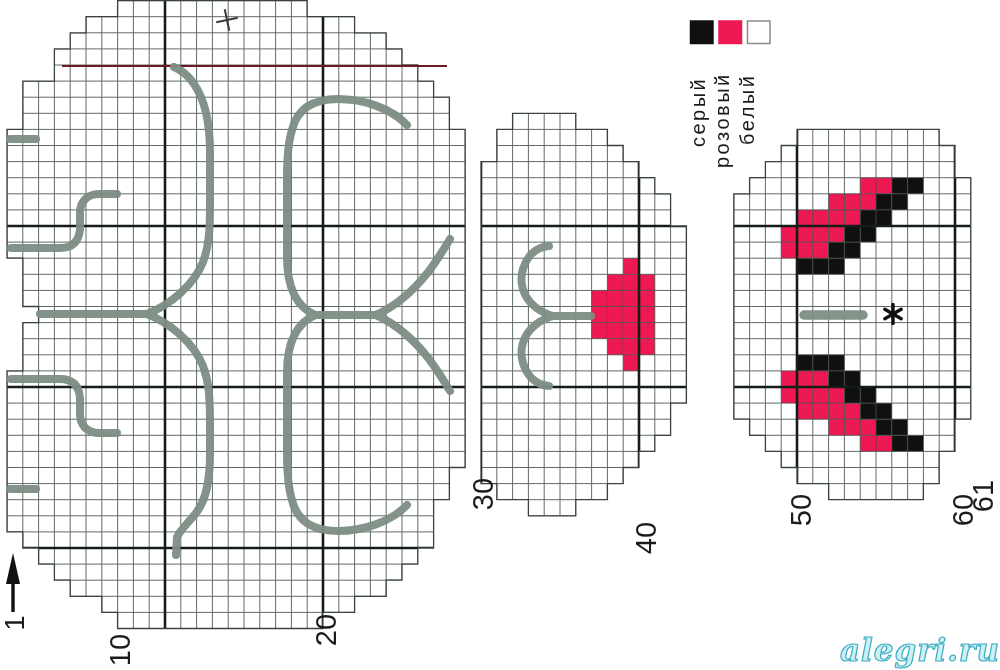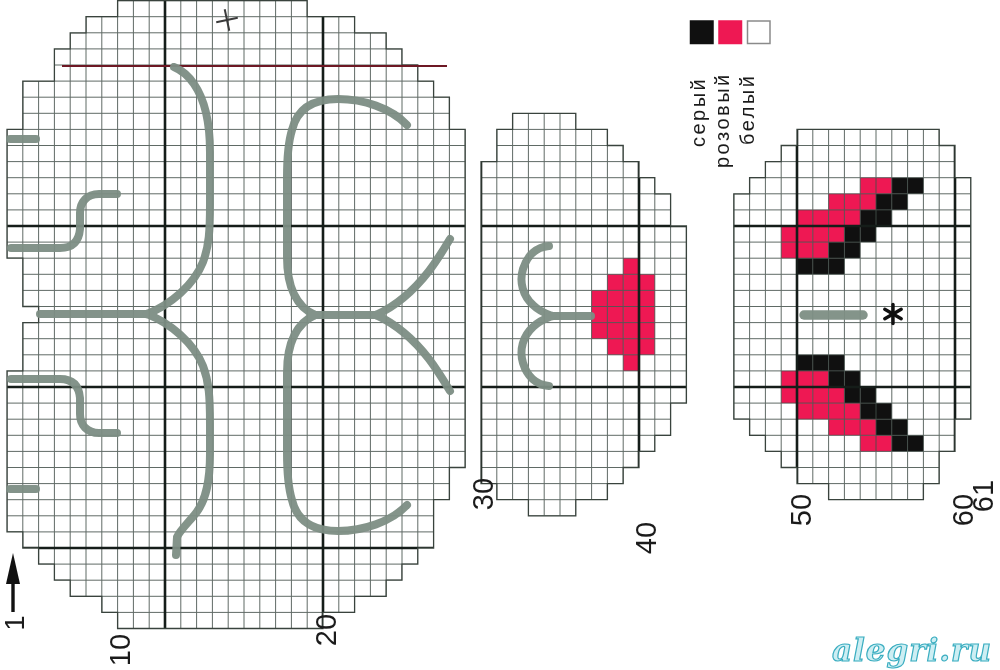--- a/index.html
+++ b/index.html
@@ -1,19 +1,19 @@
 <!DOCTYPE html>
 <html><head>
 <meta charset="utf-8">
 <style>
   html,body{margin:0;padding:0;background:#fff;}
   .stage{position:relative;width:1000px;height:670px;background:#fff;overflow:hidden;
          font-family:"Liberation Sans",sans-serif;}
   .stage svg{position:absolute;left:0;top:0;}
-  .watermark{position:absolute;right:8px;bottom:2px;font-family:"DejaVu Serif",serif;
+  .watermark{position:absolute;right:0;bottom:2px;font-family:"DejaVu Serif",serif;
              font-style:italic;font-weight:bold;font-size:31px;color:#cdeef3;
              -webkit-text-stroke:1.2px #3aadc0;letter-spacing:1px;}
 </style>
 </head>
 <body>
 
 <div class="stage">
   <div id="svg-host">
       <svg width="1000" height="670" viewBox="0 0 1000 670">
         <rect x="0" y="0" width="1000" height="670" fill="#ffffff"></rect>

